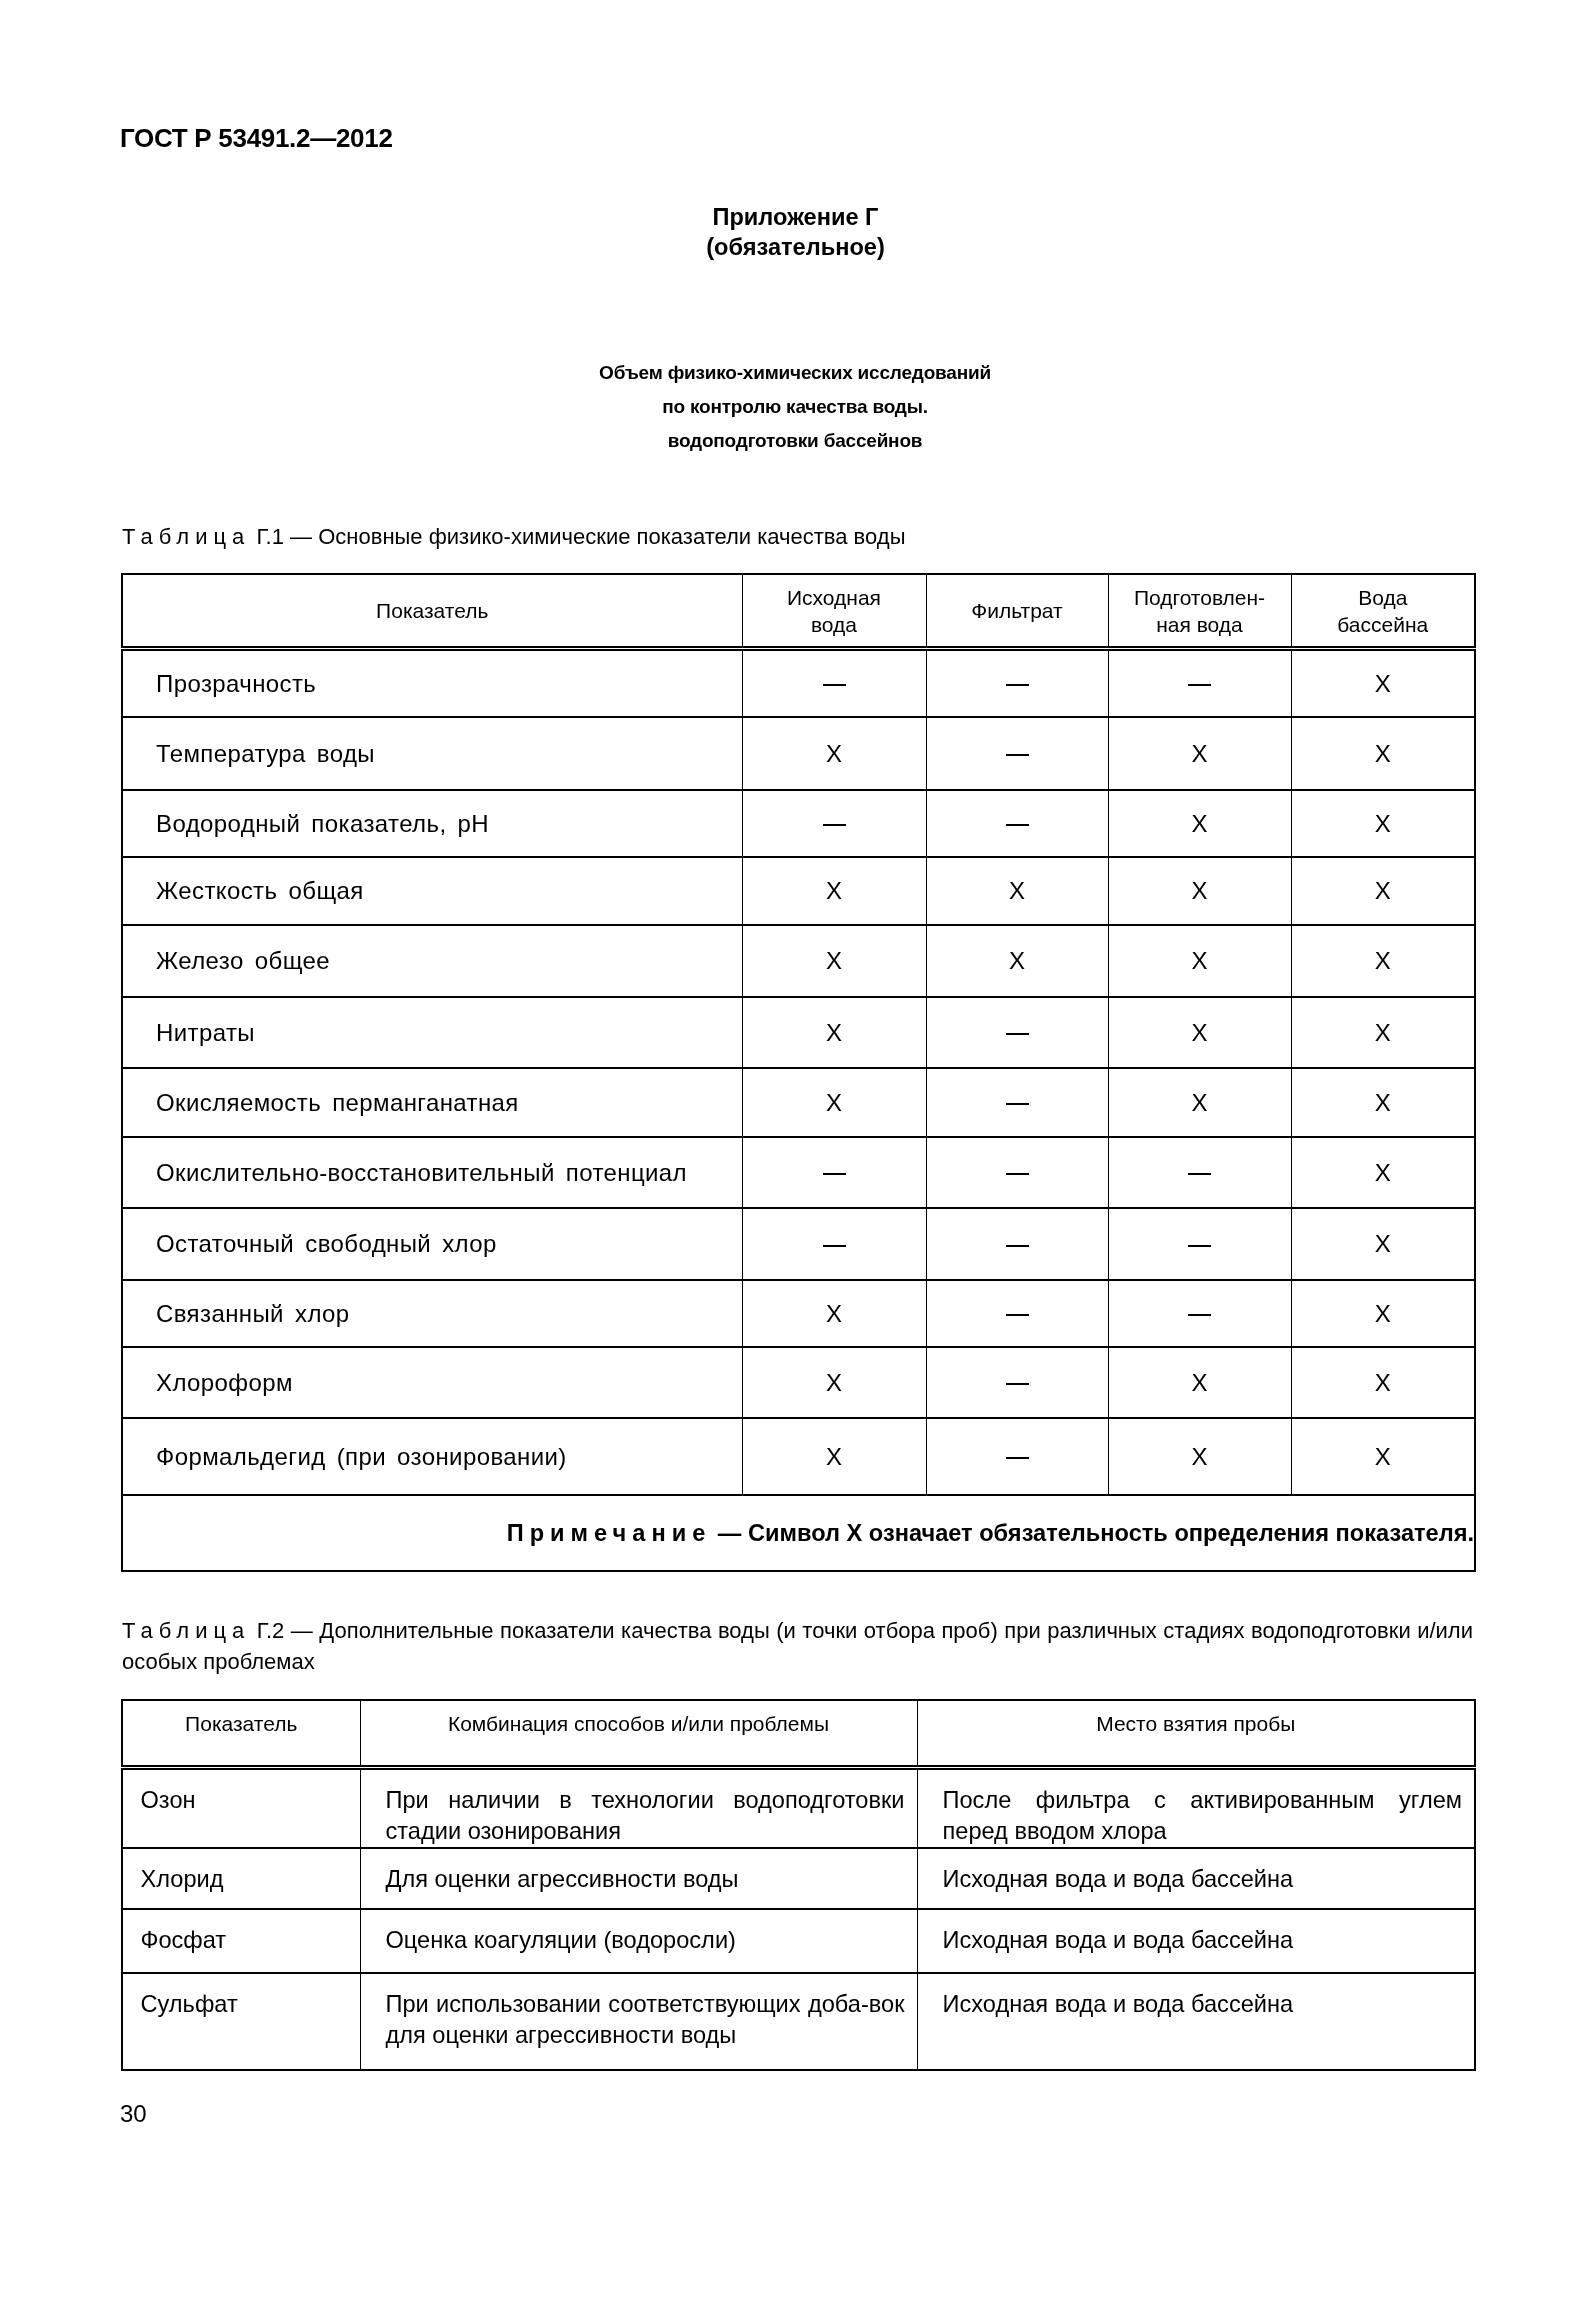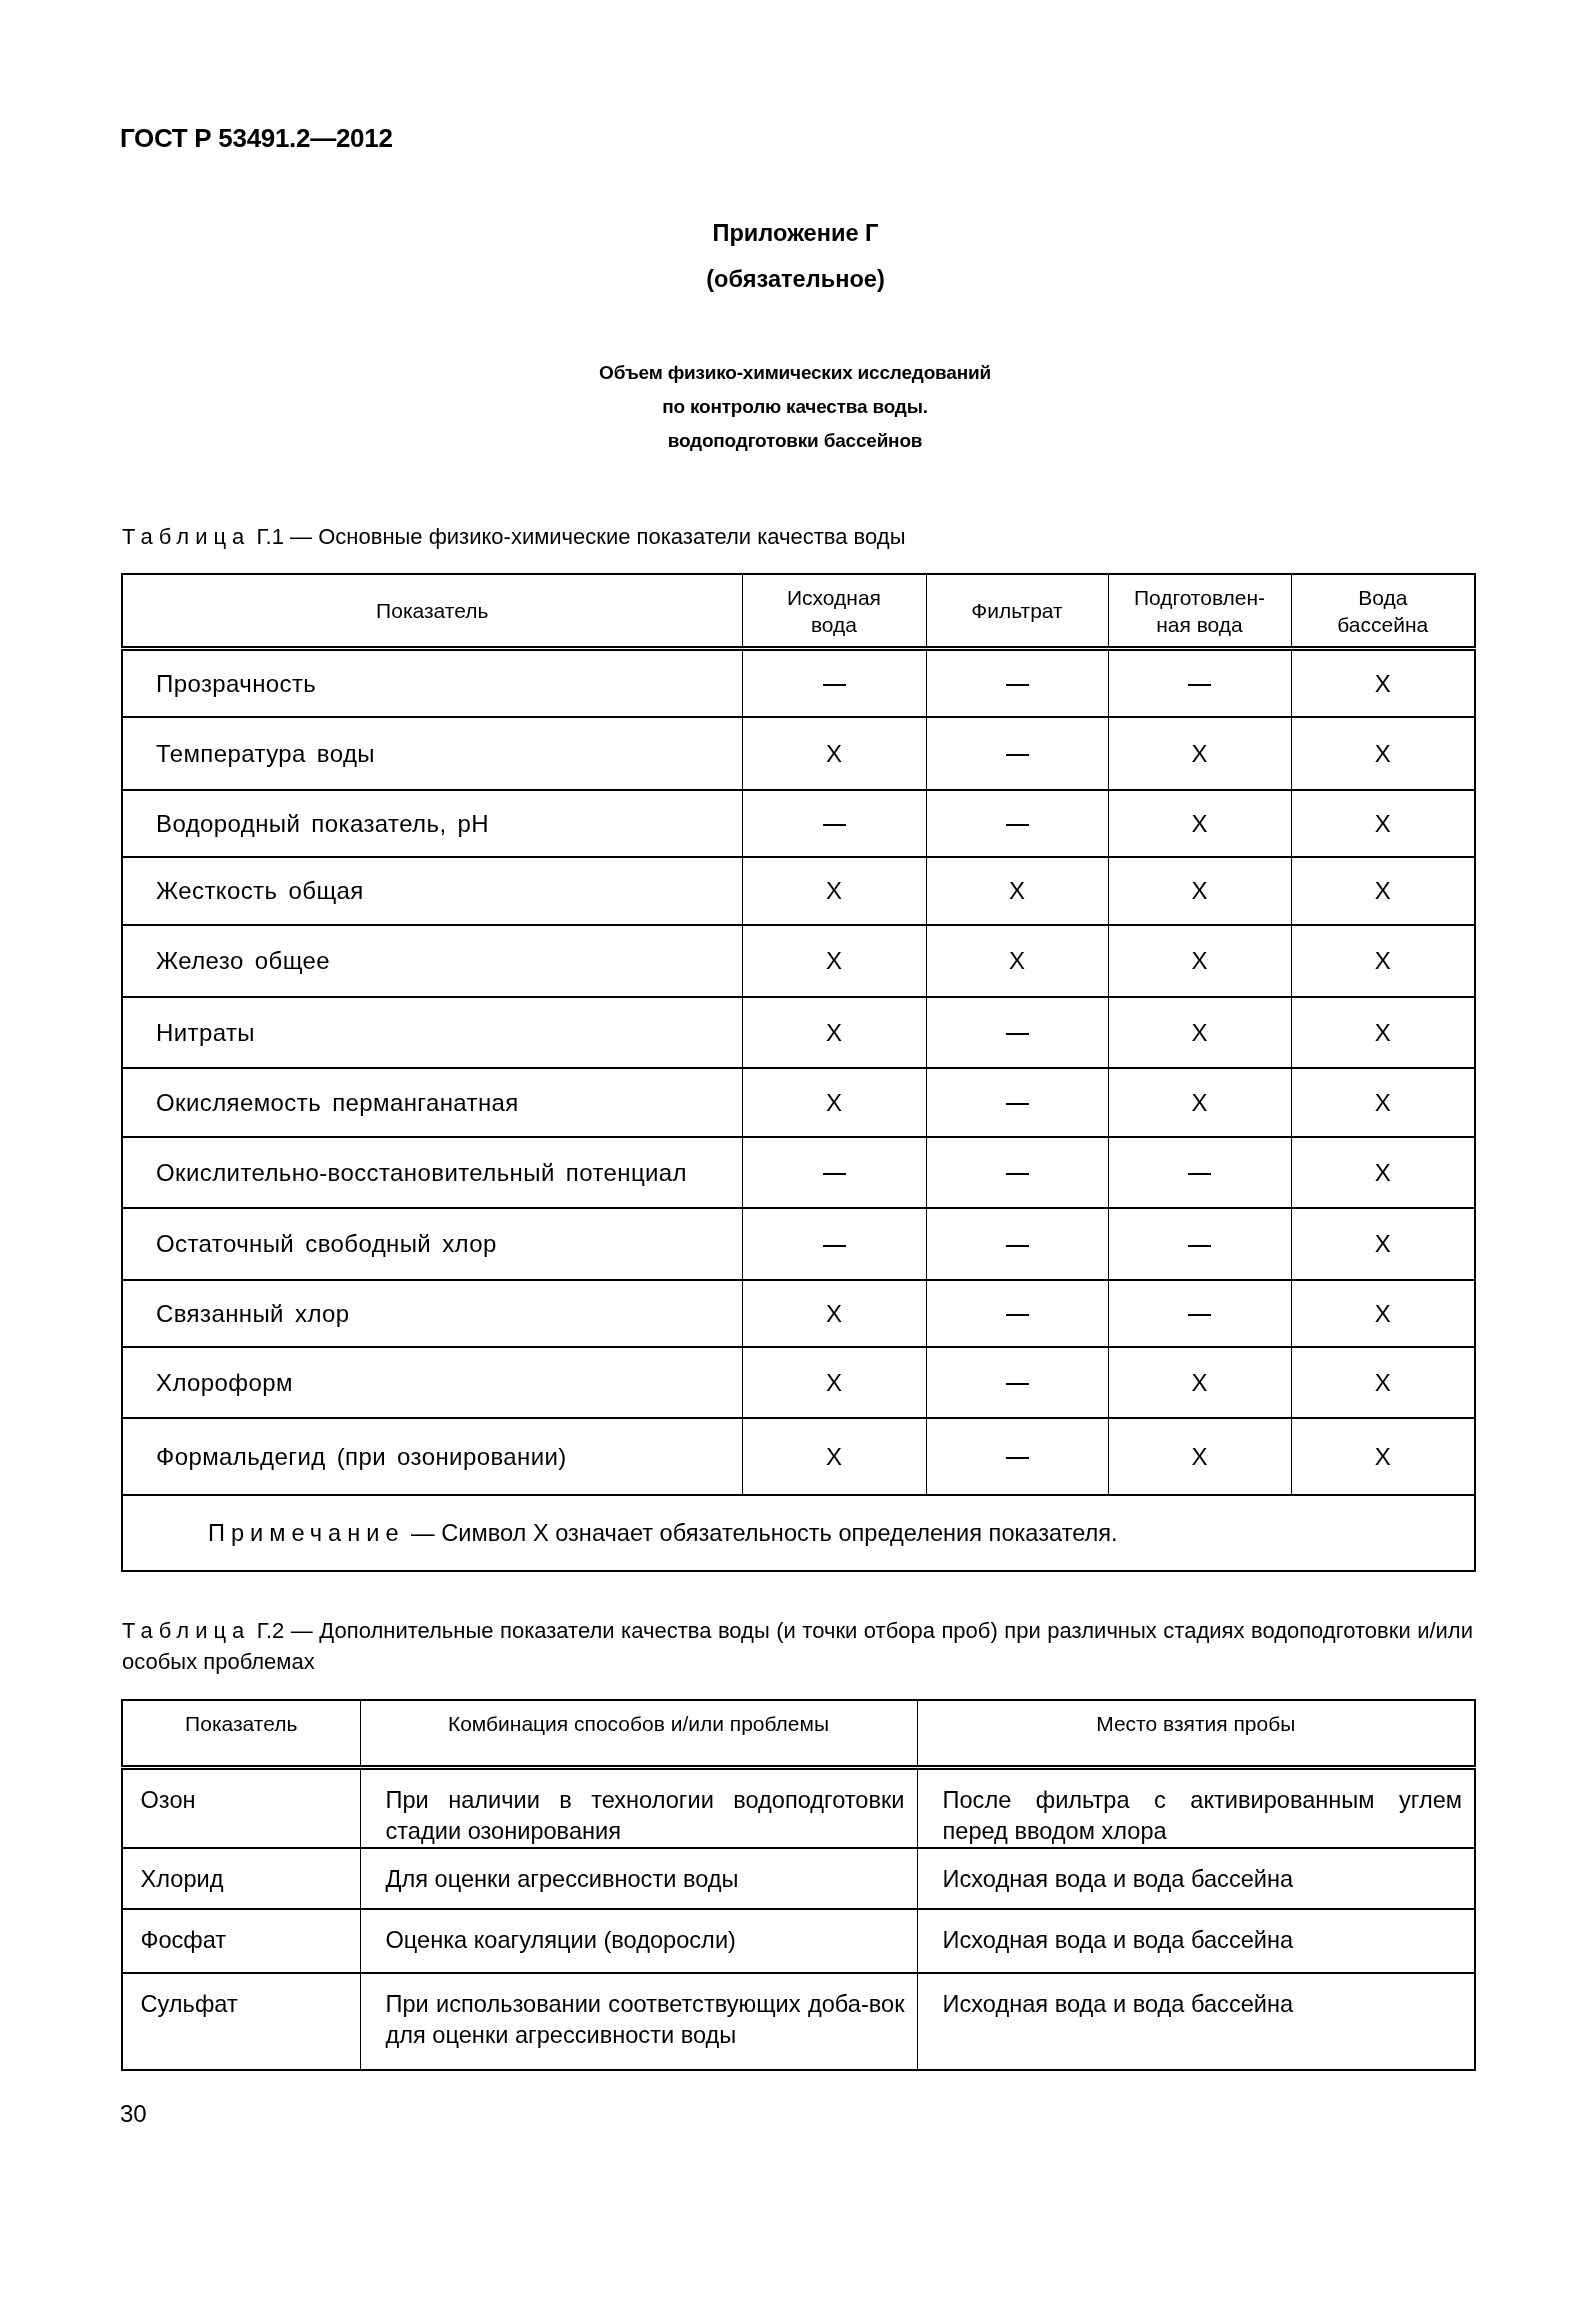--- a/index.html
+++ b/index.html
@@ -3,38 +3,38 @@
 <meta charset="utf-8">
 <style>
   html, body { margin: 0; padding: 0; background: #ffffff; }
   body { width: 1591px; height: 2307px; position: relative; overflow: hidden;
          font-family: "Liberation Sans", "DejaVu Sans", sans-serif; color: #000; }
   .abs { position: absolute; }
 
   .doc-header { left: 120px; top: 123px; font-size: 26px; font-weight: bold; letter-spacing: -0.3px; }
 
   .appendix { left: 0; width: 1591px; top: 202px; text-align: center; font-weight: bold; font-size: 23.6px; line-height: 30px; }
-  .appendix div { padding-left: 0px; margin-left: 0; margin-top: 16px; }
+  .appendix div { padding-left: 0px; margin-left: 0; }
 
   .title { position: absolute; left: 391px; width: 808px; top: 356px; text-align: center; font-weight: bold; font-size: 19px; line-height: 34px; letter-spacing: -0.2px; }
 
   .caption { font-size: 22px; line-height: 31px; }
   .spaced { letter-spacing: 6px; }
   .cap1 { left: 122px; top: 521px; width: 1354px; }
   .cap2 { left: 122px; top: 1615px; width: 1351px; text-align: justify; text-align-last: left; }
 
   table { border-collapse: collapse; position: absolute; table-layout: fixed; border-radius: 30px; }
   td, th { border: 1.3px solid #000; padding: 0; font-weight: normal; vertical-align: middle; }
 
   
   .t1 { left: 121px; top: 573px; width: 1353px; border: 2.7px solid #000; }
   .t1 th { font-size: 21px; line-height: 27px; text-align: center; height: 71px; border-bottom: 5.4px double #000; }
   .t1 td { font-size: 24px; height: 65px; text-align: center; border-top: 2.7px solid #000; border-bottom: 2.7px solid #000; }
   .t1 td.name { text-align: left; padding-left: 33px; letter-spacing: 0.4px; word-spacing: 4px; }
-  .t1 td.note { text-align: left; padding-left: 85px; height: 74px; font-size: 23.6px; }
+  .t1 td.note { text-align: right; padding-left: 85px; height: 74px; font-size: 23.6px; font-weight: bold; }
   .dash { display: inline-block; width: 23px; height: 2px; background: #000; vertical-align: middle; }
 
   
   .t2 { left: 121px; top: 1699px; width: 1353px; border: 2.7px solid #000; }
   .t2 th { font-size: 21px; height: 53px; text-align: center; vertical-align: top; padding-top: 10.8px; border-bottom: 5.4px double #000; }
   .t2 td { font-size: 23.6px; line-height: 31px; vertical-align: top; padding: 15px 9.4px 0 17.5px; border-top: 2.7px solid #000; border-bottom: 2.7px solid #000; text-align: justify; }
   .t2 td.c2, .t2 td.c3 { padding-left: 25px; padding-right: 12px; margin-top: 11px; }
 
   .page-num { left: 120px; top: 2100px; font-size: 24px; }
 </style>

